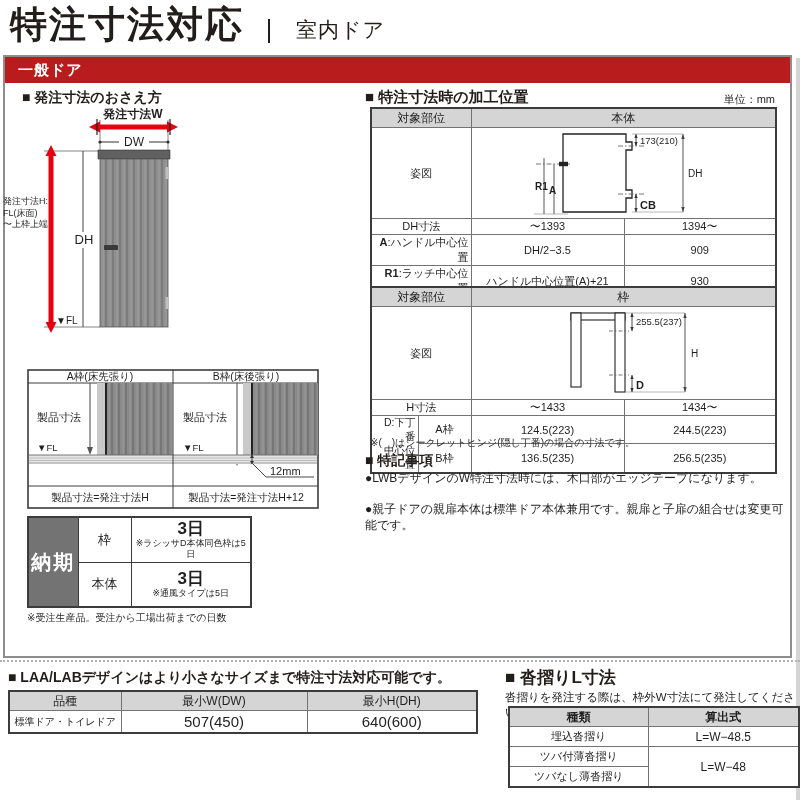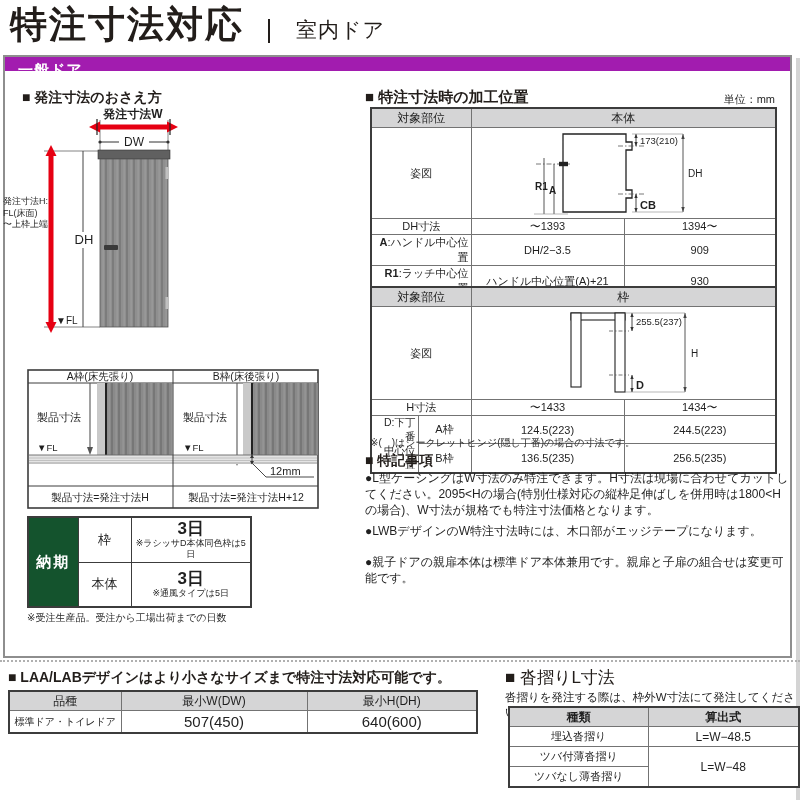--- a/index.html
+++ b/index.html
@@ -12,41 +12,41 @@
   .preline{white-space:pre-line;}
 
   
   .page-header{left:10px;top:4px;display:flex;align-items:flex-end;}
   .page-title{font-size:37px;font-weight:bold;color:#221d1a;letter-spacing:2px;line-height:1.15;}
   .title-divider{width:2px;height:24px;background:#221d1a;margin:0 26px 4px 24px;}
   .page-subtitle{font-size:21px;color:#221d1a;margin-bottom:3px;letter-spacing:1px;}
 
   
   .main-box{left:3px;top:55px;width:789px;height:603px;border:2px solid #8e8e8e;box-sizing:border-box;background:#fff;}
-  .section-bar{height:14px;background:#a21caf;color:#fff;font-size:15px;font-weight:bold;line-height:26px;padding-left:13px;letter-spacing:1px;}
+  .section-bar{height:26px;background:#b91c1c;color:#fff;font-size:15px;font-weight:bold;line-height:26px;padding-left:13px;letter-spacing:1px;}
   .edge-strip{left:796px;top:58px;width:4px;height:742px;background:#d4d4d4;}
 
   .sec-heading{font-size:14px;font-weight:bold;color:#221d1a;}
   .sec-heading.big{font-size:15px;}
   .footnote{font-size:10px;color:#2a2a2a;}
 
   
   table.spec{border-collapse:collapse;table-layout:fixed;background:#fff;}
   table.spec td{border:1px solid #737373;text-align:center;vertical-align:middle;padding:0 2px;font-size:11px;color:#1f1f1f;overflow:hidden;}
   table.spec{border:2px solid #3c3c3c;}
   table.spec td.hd{background:#d5d5d6;font-size:12px;height:18px;}
   table.spec td.figcell{height:88px;background:#fff;}
   table.spec td.lbl-left{text-align:right;padding-left:3px;}
   table.spec td.datarow{height:13px;}
   .boldpfx{font-weight:bold;}
 
   
   table.delivery{border-collapse:collapse;table-layout:fixed;border:2px solid #3c3c3c;}
   table.delivery td{border:1px solid #3c3c3c;text-align:center;vertical-align:middle;}
-  td.delivery-title{background:#14532d;color:#fff;font-size:15px;font-weight:bold;letter-spacing:2px;}
+  td.delivery-title{background:#737373;color:#fff;font-size:20px;font-weight:bold;letter-spacing:2px;}
   td.delivery-part{font-size:13px;}
   .delivery-days{font-size:17px;font-weight:bold;line-height:1.1;}
   .delivery-note{font-size:9px;line-height:1.2;}
 
   
   .notes{width:424px;font-size:12px;line-height:1.32;color:#1f1f1f;}
   .notes p{margin:0 0 6px 0;}
   .notes p.gap-after{margin-bottom:15px;}
 
   
@@ -326,21 +326,20 @@
     <td class="datarow">B枠</td>
     <td class="datarow">136.5(235)</td>
     <td class="datarow">256.5(235)</td>
   </tr>
 </tbody>
   </table>
 <div class="abs footnote" style="left:370px;top:436px;">※(　)はシークレットヒンジ(隠し丁番)の場合の寸法です。</div>
 
 <div class="abs sec-heading" style="left:365px;top:452px;">■ 特記事項</div>
 <div class="abs notes" style="left:365px;top:471px;">
-  <p class="preline">●L型ケーシングはW寸法のみ特注できます。H寸法は現場に合わせてカットしてください。2095&lt;Hの場合(特別仕様対応の縦枠足伸ばしを併用時は1800&lt;Hの場合)、W寸法が規格でも特注寸法価格となります。</p>
   <p class="preline gap-after">●LWBデザインのW特注寸法時には、木口部がエッジテープになります。</p>
   <p class="preline">●親子ドアの親扉本体は標準ドア本体兼用です。親扉と子扉の組合せは変更可能です。</p>
 </div>
 
 <div class="abs dash-divider"></div>
 
 <div class="abs sec-heading" style="left:8px;top:669px;">■ LAA/LABデザインはより小さなサイズまで特注寸法対応可能です。</div>
 <table class="abs spec laa" style="left:8px;top:690px;width:468px;">
   <colgroup>
       <col style="width:112px">
@@ -354,21 +353,21 @@
     <td class="hd">最小H(DH)</td>
   </tr>
   <tr>
     <td class="name">標準ドア・トイレドア</td>
     <td class="val">507(450)</td>
     <td class="val">640(600)</td>
   </tr>
 </tbody>
   </table>
 
-<div class="abs" style="left:505px;top:666px;font-size:17px;font-weight:normal;color:#221d1a;">■ 沓摺りL寸法</div>
+<div class="abs" style="left:505px;top:666px;font-size:17px;font-weight:bold;color:#221d1a;">■ 沓摺りL寸法</div>
 <div class="abs" style="left:505px;top:690px;font-size:11.5px;">沓摺りを発注する際は、枠外W寸法にて発注してください。</div>
 <table class="abs spec kutsu" style="left:508px;top:706px;width:290px;">
   <colgroup>
       <col style="width:139px">
       <col style="width:151px">
     </colgroup>
   <tbody>
       <tr>
     <td class="hd">種類</td>
     <td class="hd">算出式</td>

